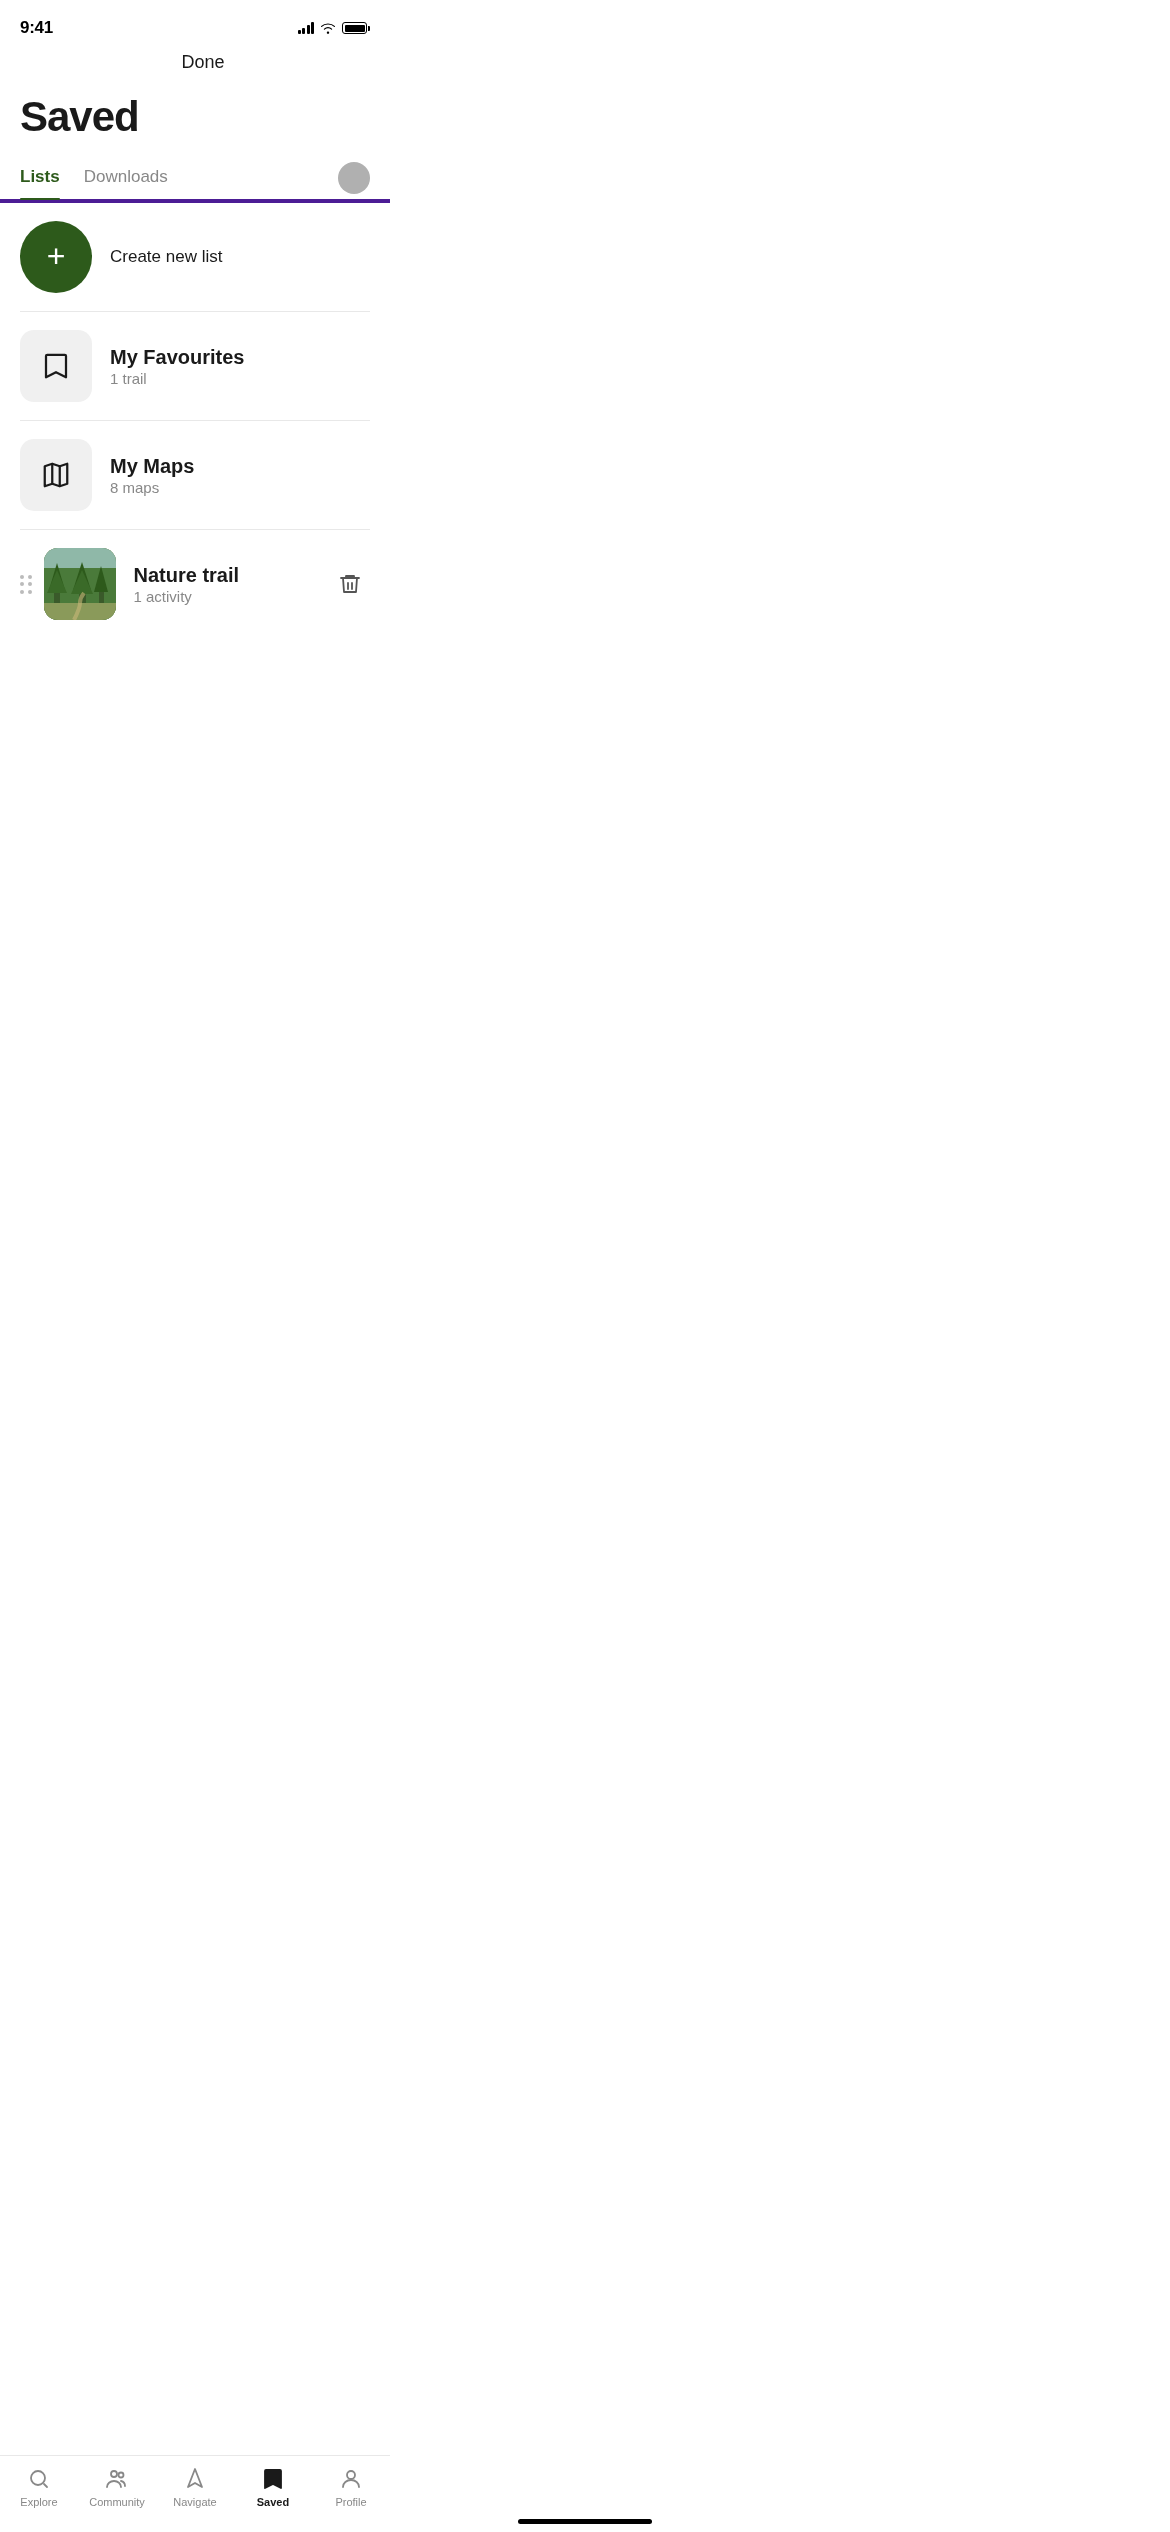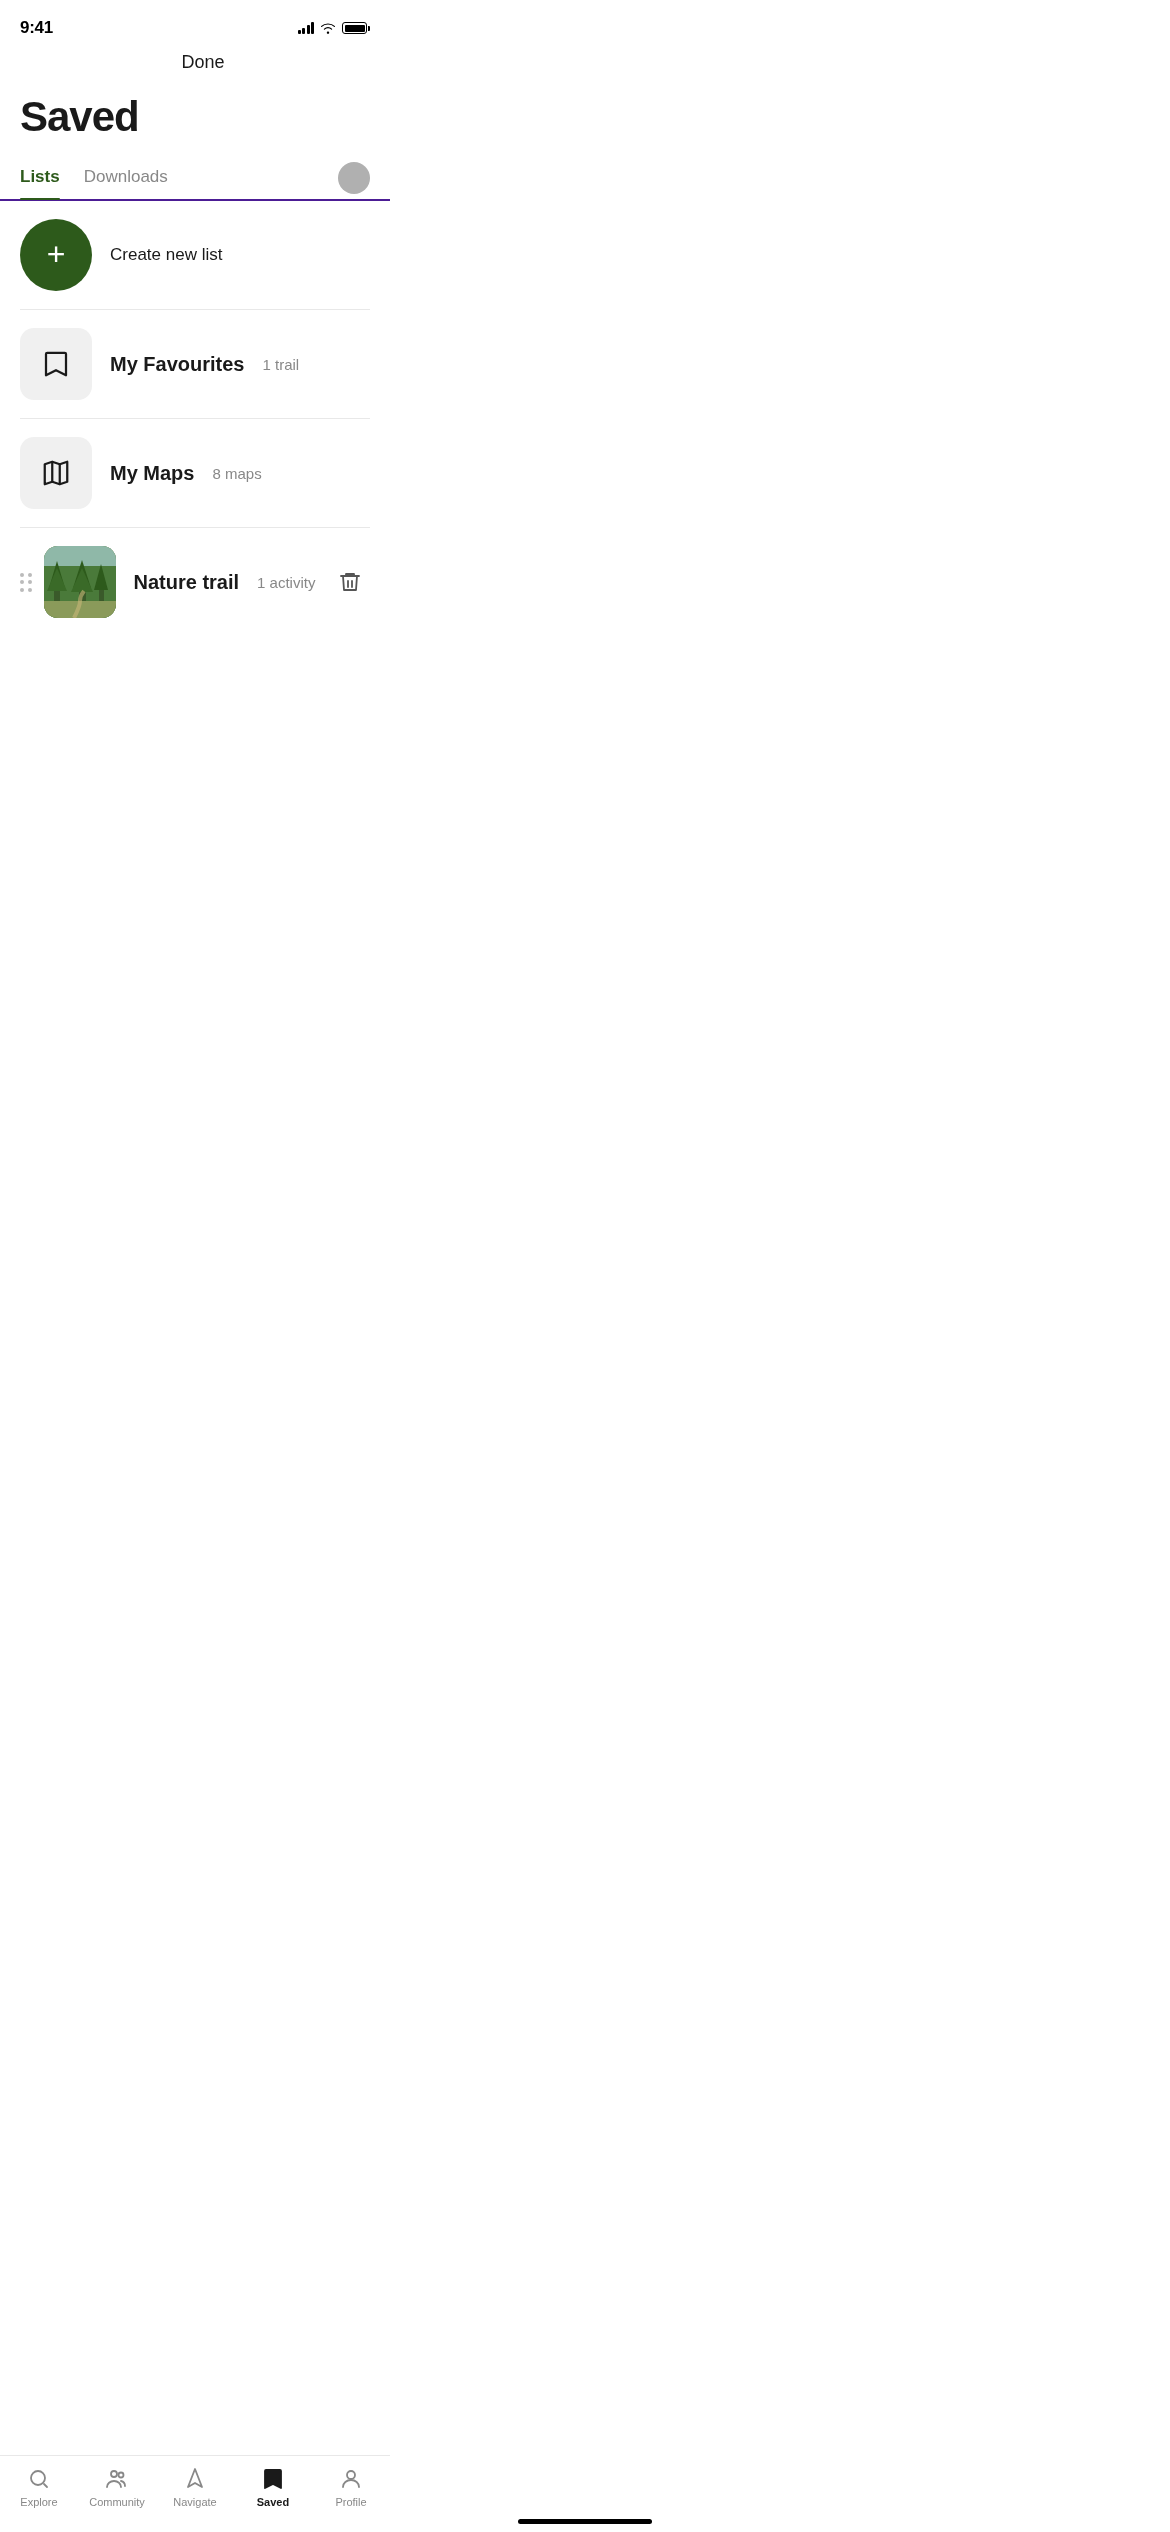--- a/index.html
+++ b/index.html
@@ -99,21 +99,21 @@
       color: #1a1a1a;
       padding: 10px 20px 16px 20px;
       letter-spacing: -1px;
     }
 
     
     .tabs-container {
       display: flex;
       align-items: center;
       padding: 0 20px;
-      border-bottom: 2px solid #4c1d95;
+      border-bottom: 4px solid #4c1d95;
       position: relative;
     }
     .tab {
       font-size: 17px;
       font-weight: 500;
       color: #888;
       padding: 10px 0 12px 0;
       margin-right: 24px;
       cursor: pointer;
       position: relative;
@@ -199,23 +199,22 @@
     .list-icon-box svg {
       width: 30px;
       height: 30px;
       stroke: #1a1a1a;
       fill: none;
       stroke-width: 1.8;
     }
     .list-text {
       margin-left: 18px;
       display: flex;
-      flex-direction: row;
-      gap: 18px;
-      align-items: center;
+      flex-direction: column;
+      gap: 1px;
     }
     .list-name {
       font-size: 20px;
       font-weight: 600;
       color: #1a1a1a;
     }
     .list-meta {
       font-size: 15px;
       color: #888;
       font-weight: 400;

